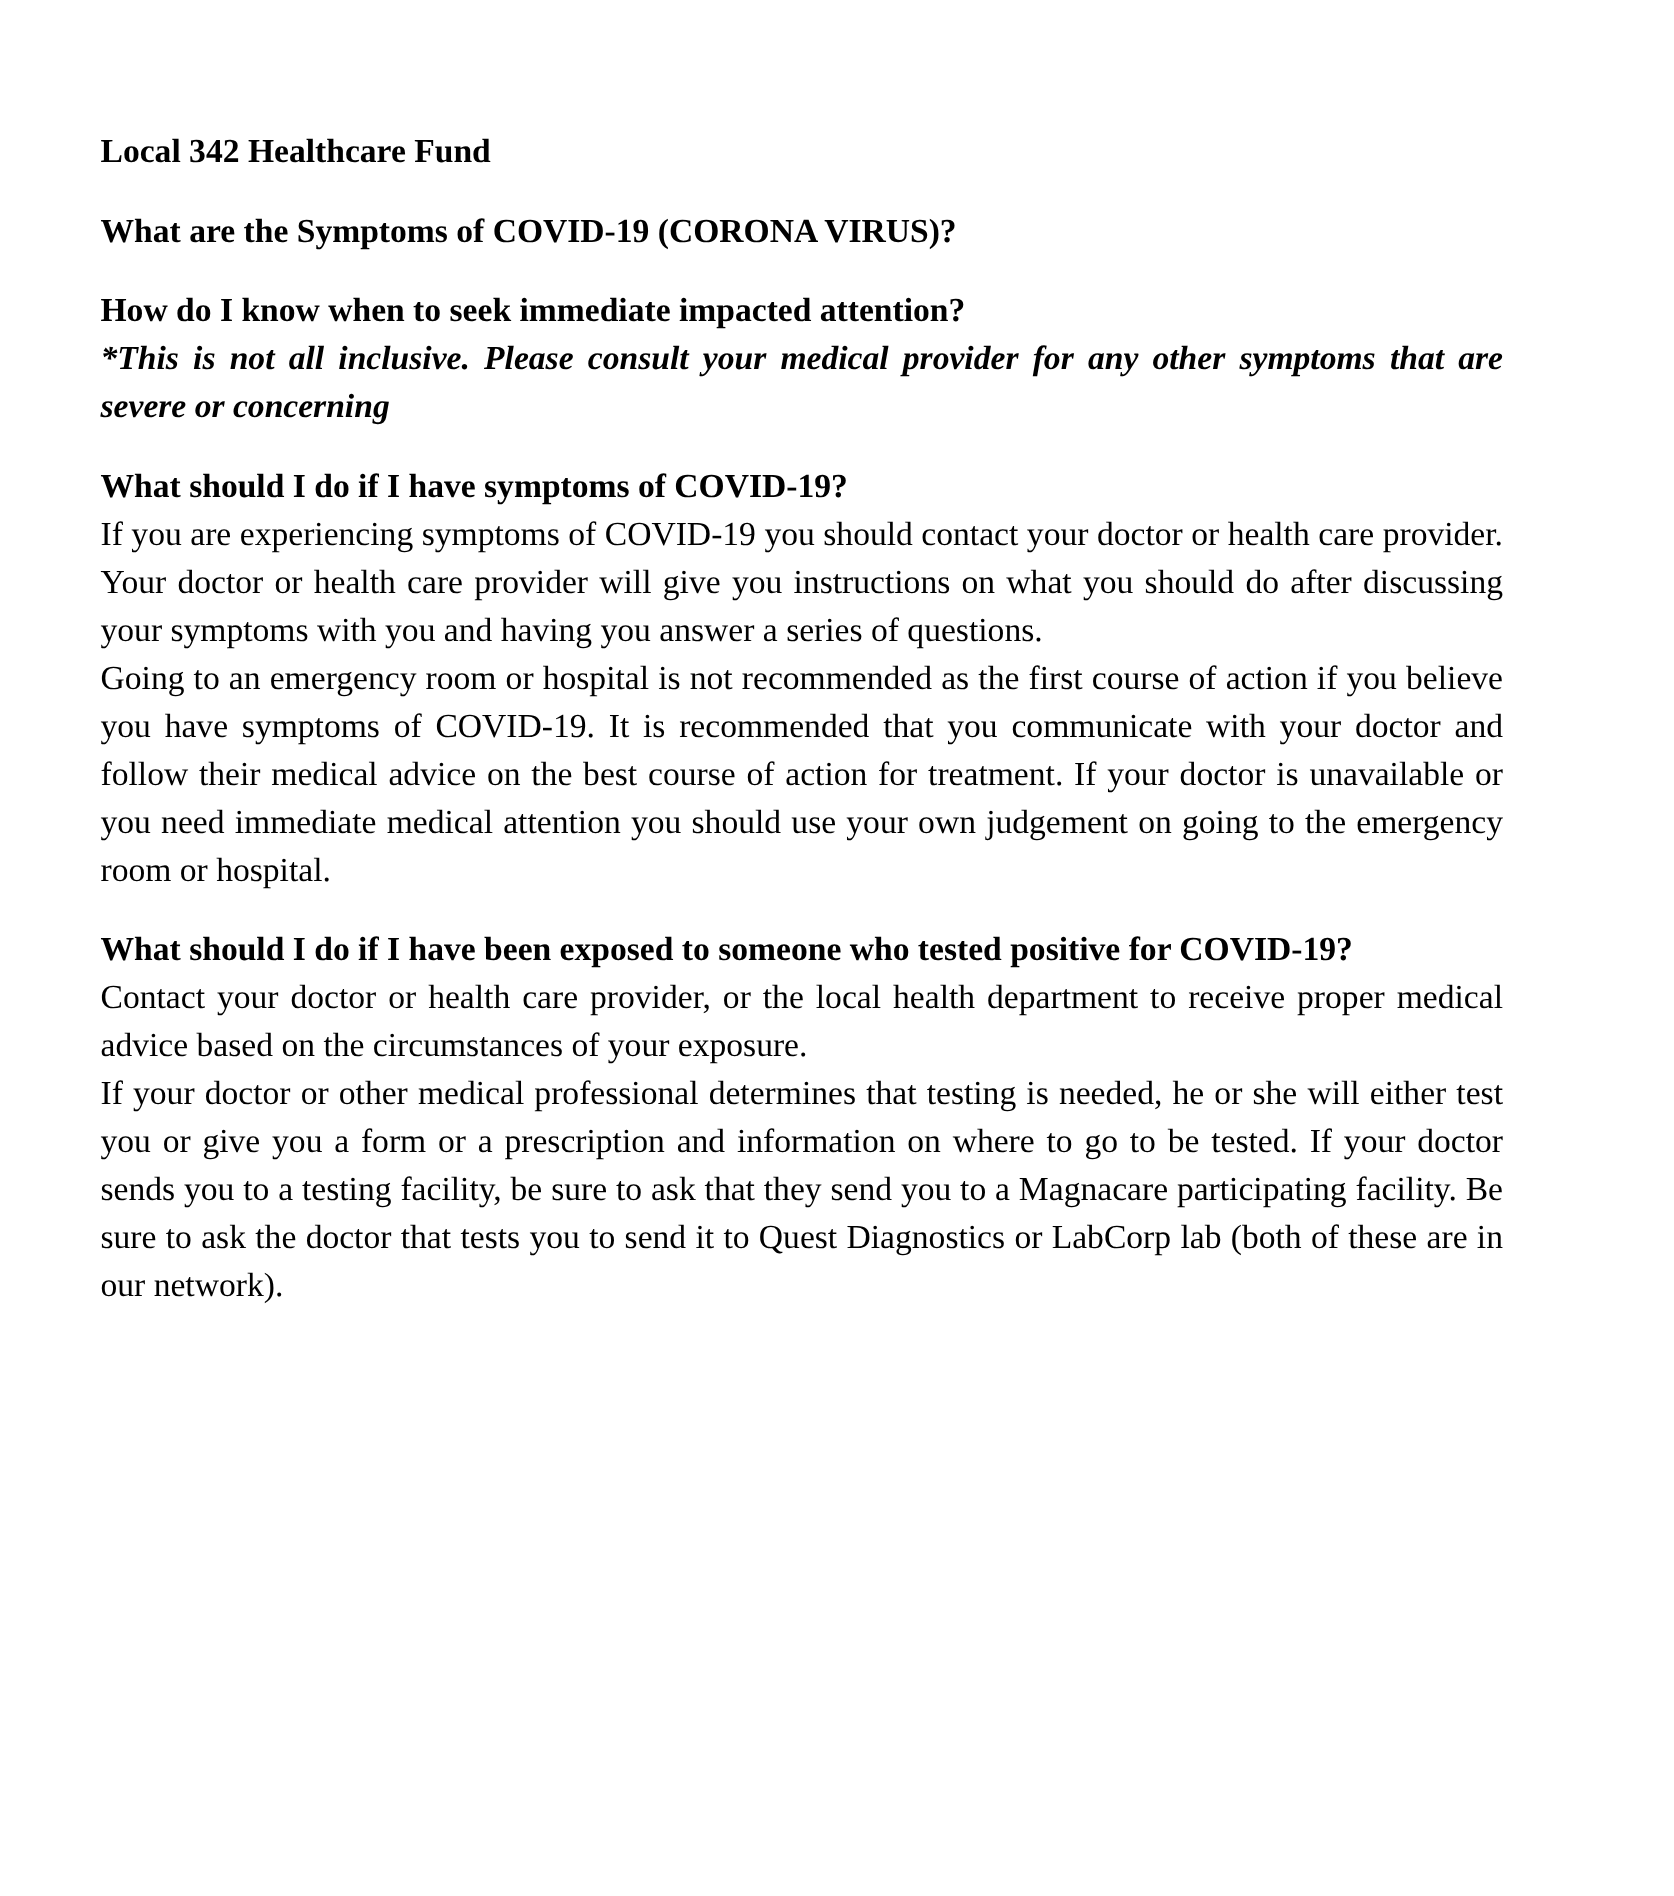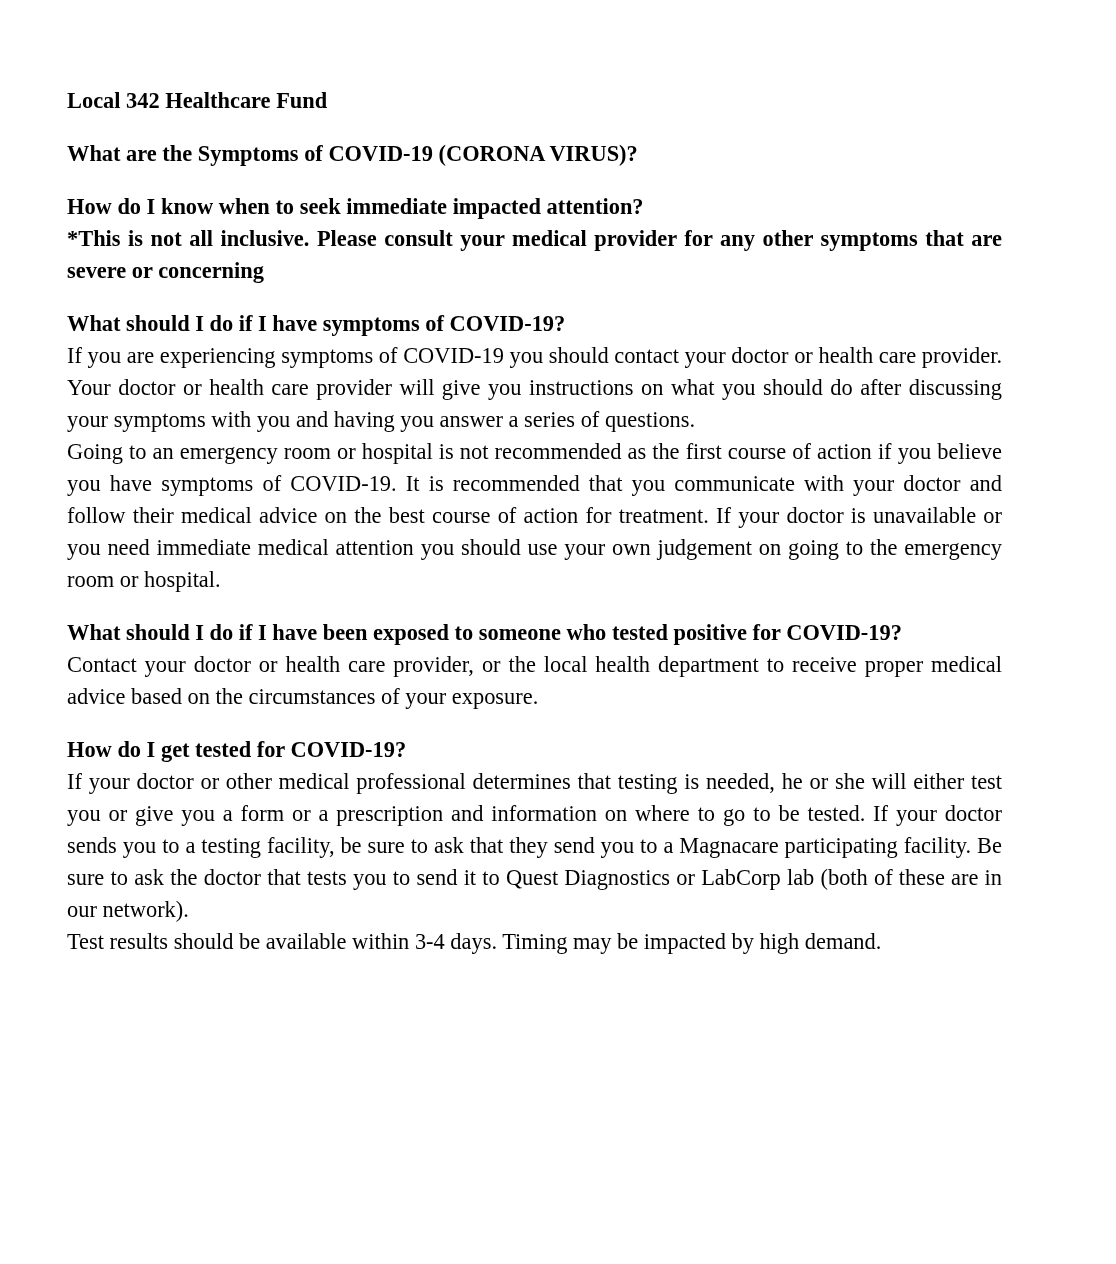--- a/index.html
+++ b/index.html
@@ -28,20 +28,21 @@
     .heading {
       font-weight: bold;
       margin-top: 21px;
     }
     .body-text {
       text-align: justify;
       text-align-last: left;
     }
     .disclaimer {
       font-weight: bold;
+      font-style: italic;
       text-align: justify;
       text-align-last: left;
     }
     .gap { }
   </style>
 </head>
 <body>
 
 <div class="page">
 
@@ -52,17 +53,15 @@
   <p class="block heading gap">How do I know when to seek immediate impacted attention?</p>
   <p class="block disclaimer gap">*This is not all inclusive. Please consult your medical provider for any other symptoms that are severe or concerning</p>
 
   <p class="block heading gap">What should I do if I have symptoms of COVID-19?</p>
   <p class="block body-text gap">If you are experiencing symptoms of COVID-19 you should contact your doctor or health care provider.  Your doctor or health care provider will give you instructions on what you should do after discussing your symptoms with you and having you answer a series of questions.</p>
   <p class="block body-text gap">Going to an emergency room or hospital is not recommended as the first course of action if you believe you have symptoms of COVID-19.  It is recommended that you communicate with your doctor and follow their medical advice on the best course of action for treatment.  If your doctor is unavailable or you need immediate medical attention you should use your own judgement on going to the emergency room or hospital.</p>
 
   <p class="block heading gap">What should I do if I have been exposed to someone who tested positive for COVID-19?</p>
   <p class="block body-text gap">Contact your doctor or health care provider, or the local health department to receive proper medical advice based on the circumstances of your exposure.</p>
 
-  <p class="block heading gap">How do I get tested for COVID-19?</p>
   <p class="block body-text gap">If your doctor or other medical professional determines that testing is needed, he or she will either test you or give you a form or a prescription and information on where to go to be tested. If your doctor sends you to a testing facility, be sure to ask that they send you to a Magnacare participating facility.  Be sure to ask the doctor that tests you to send it to Quest Diagnostics or LabCorp lab (both of these are in our network).</p>
-  <p class="block body-text gap">Test results should be available within 3-4 days. Timing may be impacted by high demand.</p>
 
 </div>
 
 </body></html>

